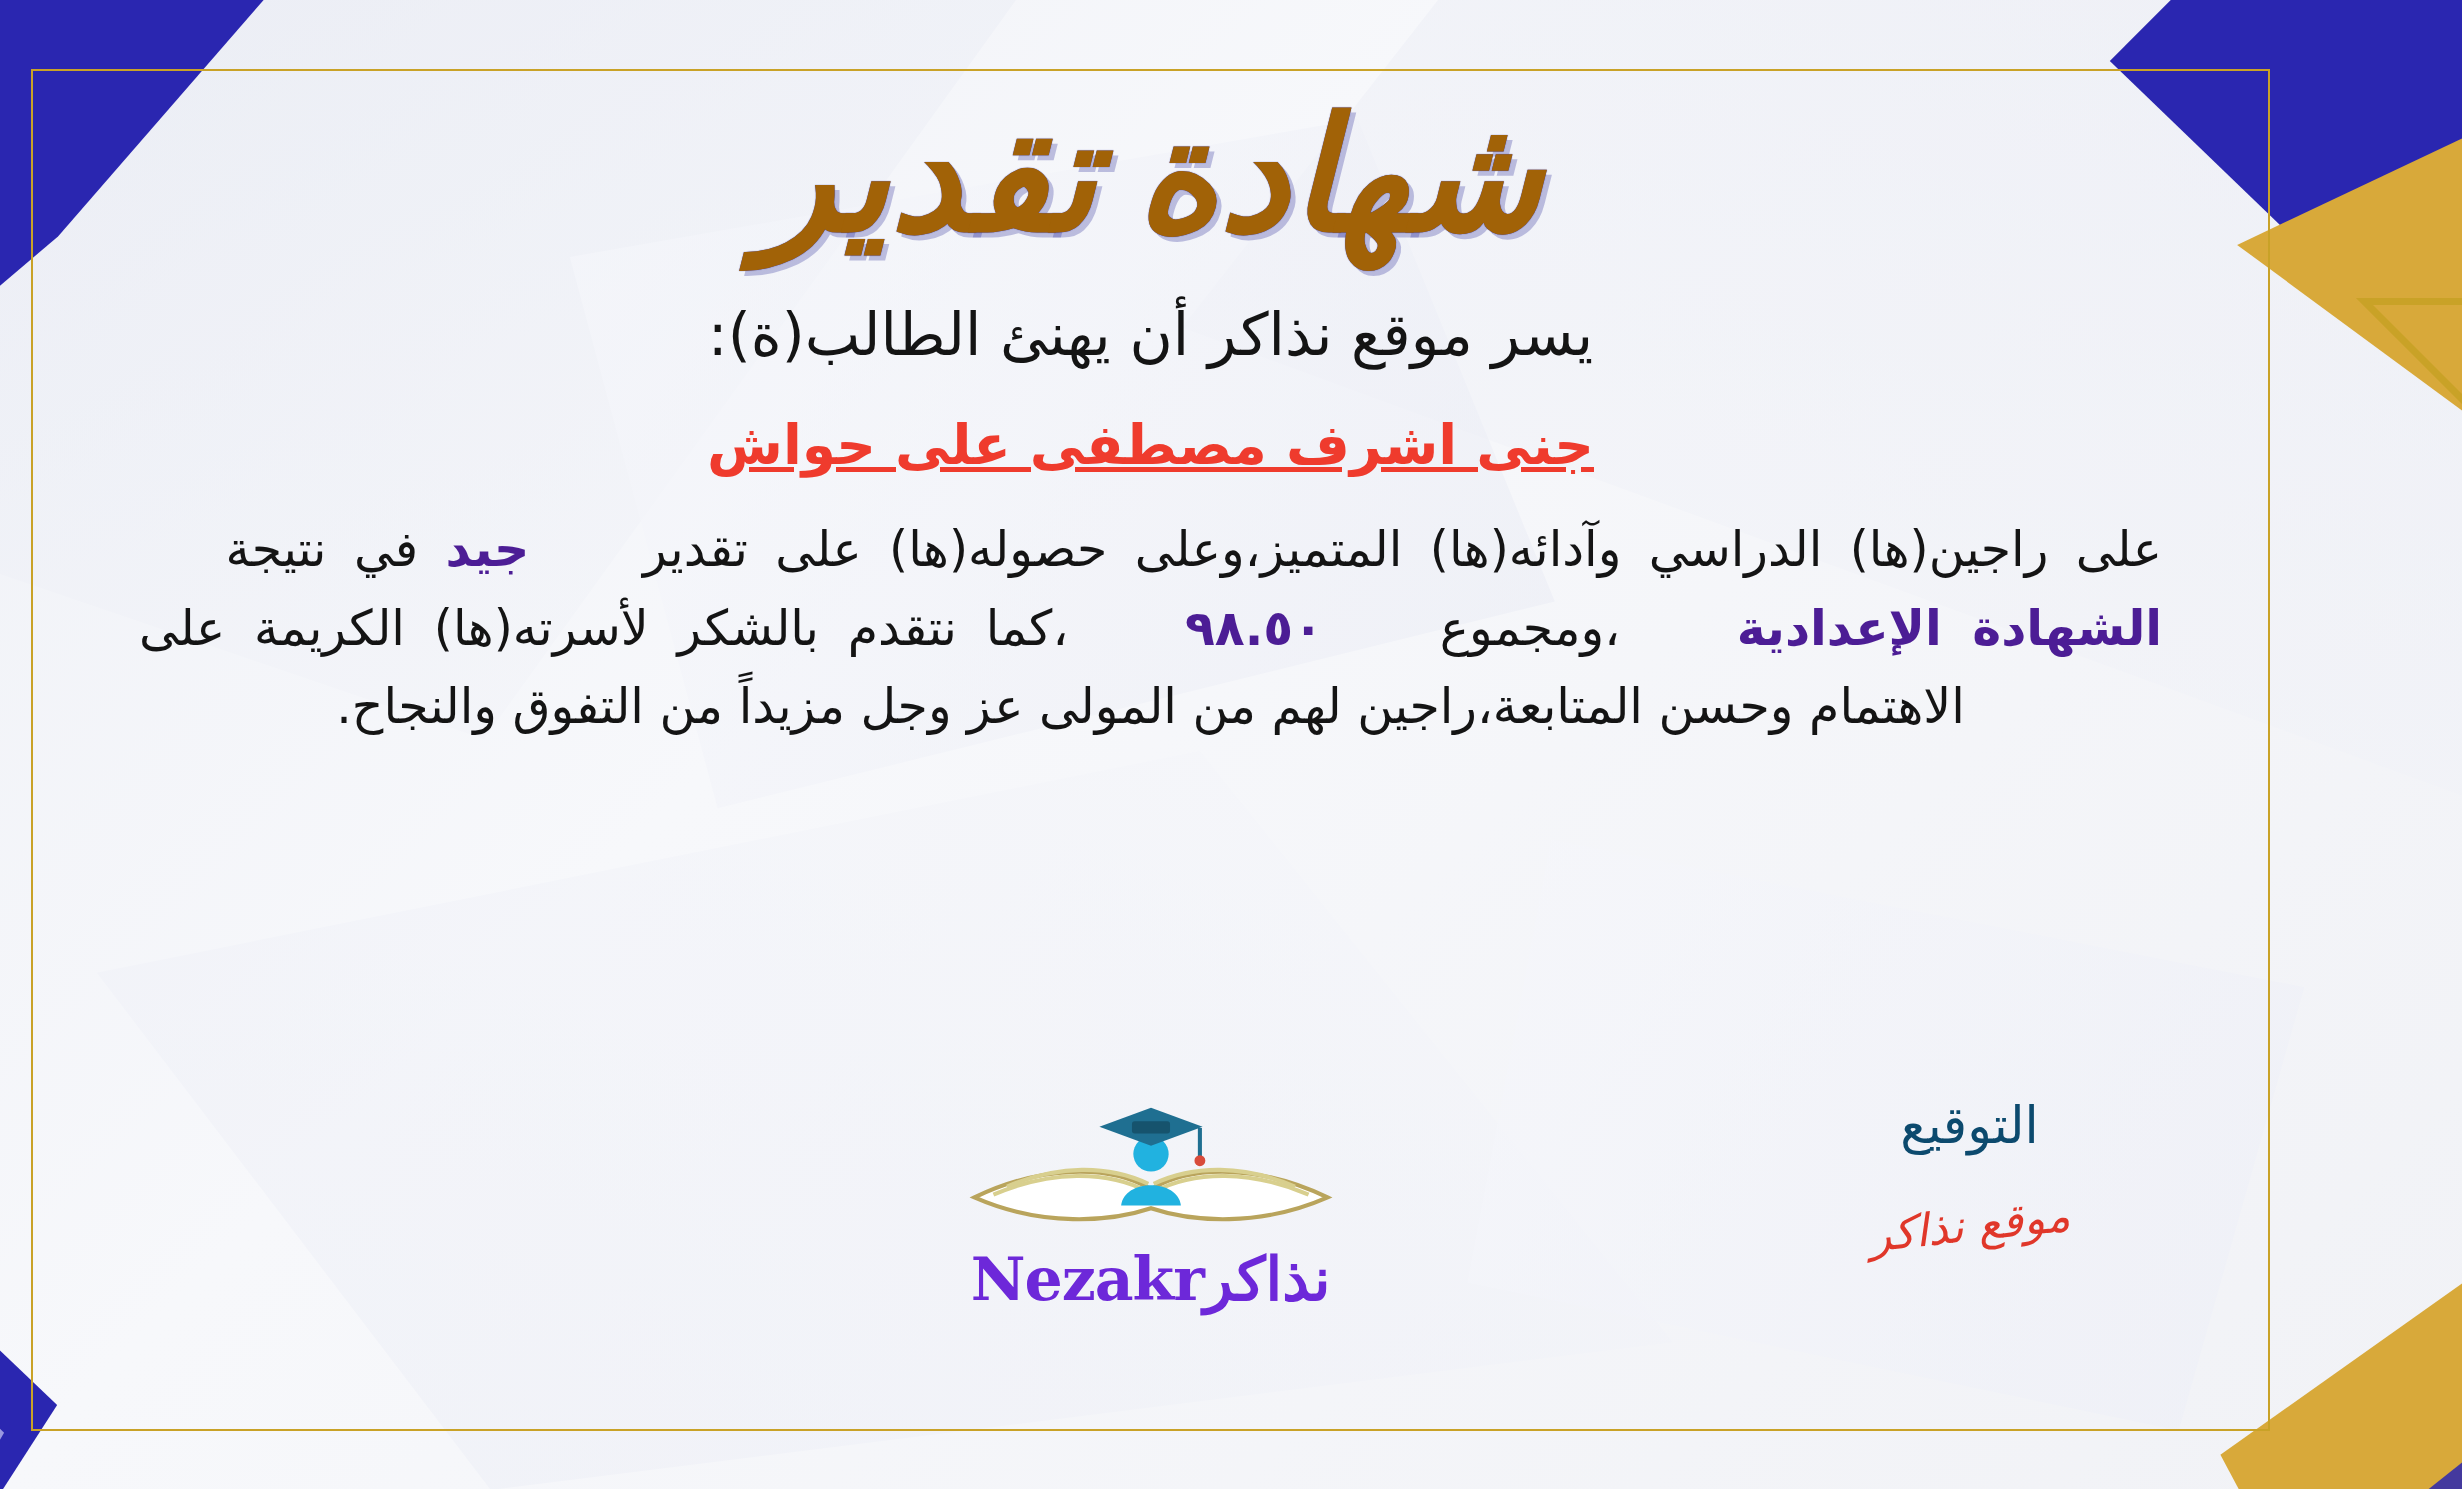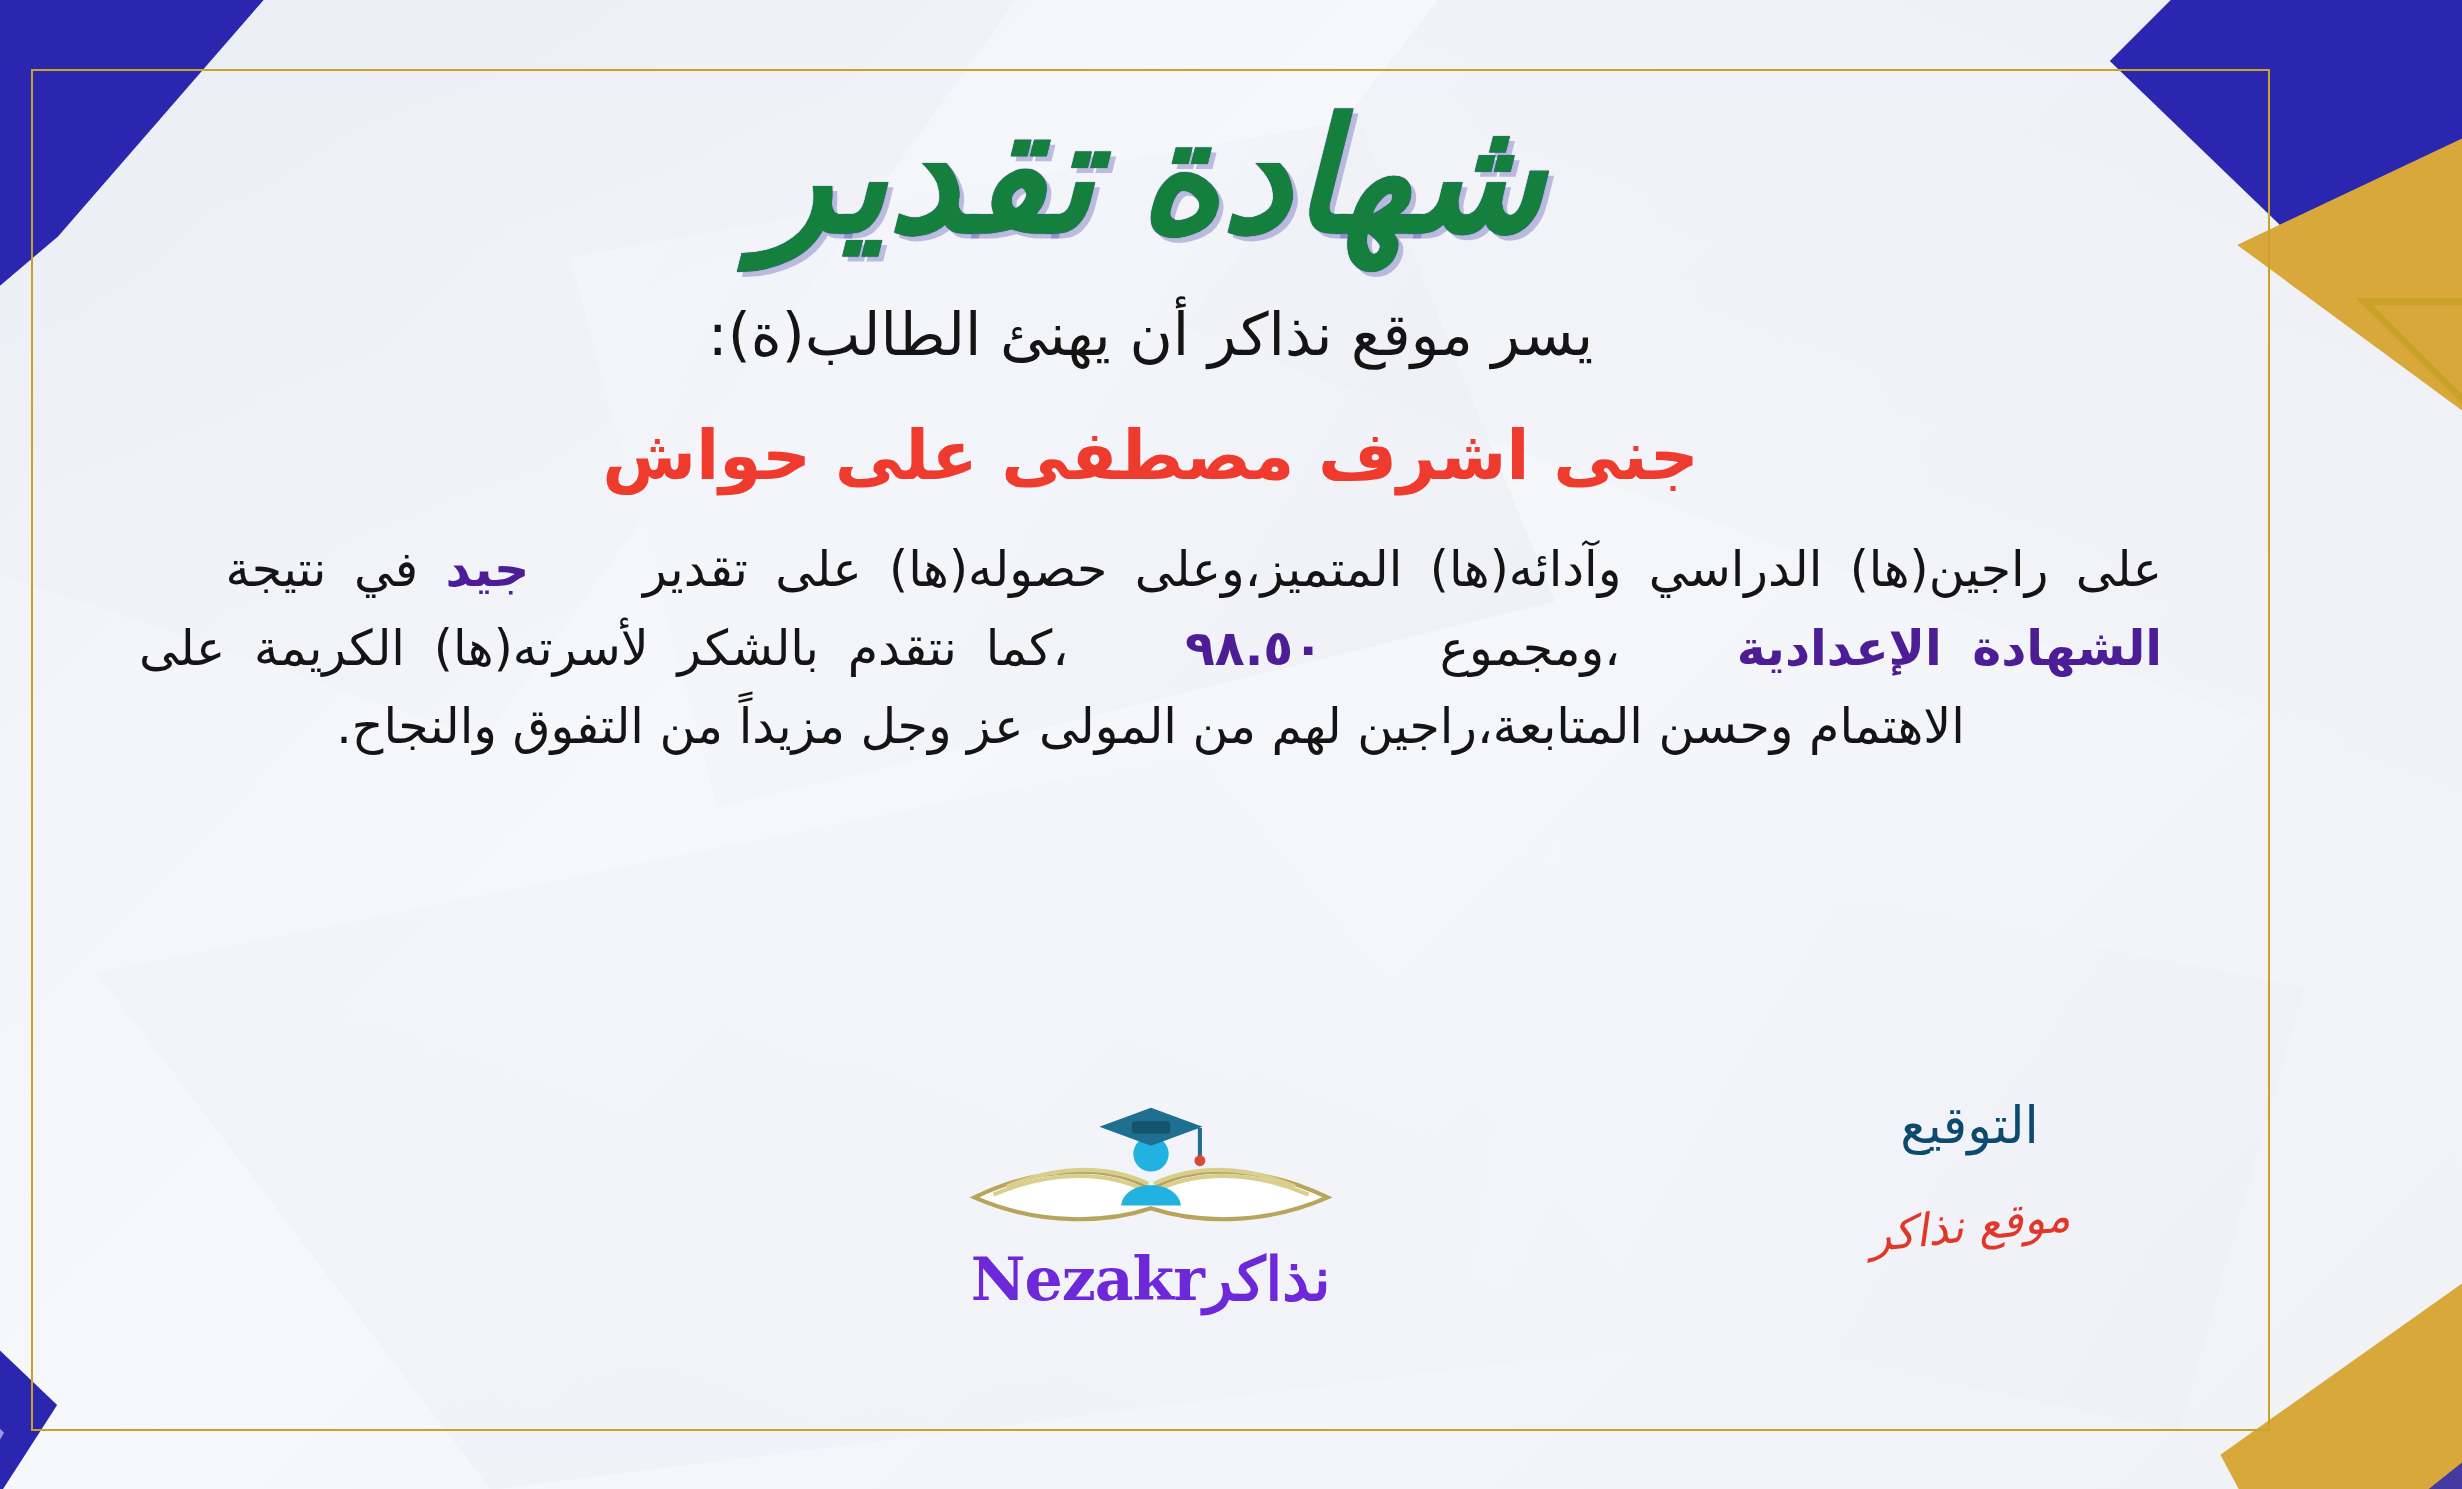--- a/index.html
+++ b/index.html
@@ -85,26 +85,26 @@
     right: 212px;
     top: 74px;
     bottom: 69px;
     display: flex;
     flex-direction: column;
     align-items: center;
   }
 
   .cert-title {
     margin-top: 19.7px;
-    font-family: Liberation Sans, sans-serif;
+    font-family: Liberation Serif, serif;
     font-size: 158px;
     line-height: 1.05;
     font-weight: 700;
     font-style: italic;
-    color: #15803d;
+    color: #a16207;
     text-shadow:
       4.9px 4.9px 0 rgba(40,40,150,0.28),
       0 0 1px #2222a8;
     letter-spacing: -3px;
     white-space: nowrap;
   }
 
   .body-block {
     width: 92%;
     margin-top: 29.5px;
@@ -112,23 +112,24 @@
     color: #141414;
     font-size: 51px;
     line-height: 1.55;
     font-family: "DejaVu Sans", sans-serif;
   }
 
   .line-intro { font-size: 59px; }
 
   .student-name {
     margin-top: 22.7px;
-    font-size: 68px;
+    font-size: 55px;
     color: #ef3b2d;
     font-weight: 700;
+    text-decoration: underline;
   }
 
   .paragraph {
     margin-top: 22.7px;
     font-size: 49px;
     line-height: 1.6;
     text-align: justify;
     text-align-last: center;
   }
 

